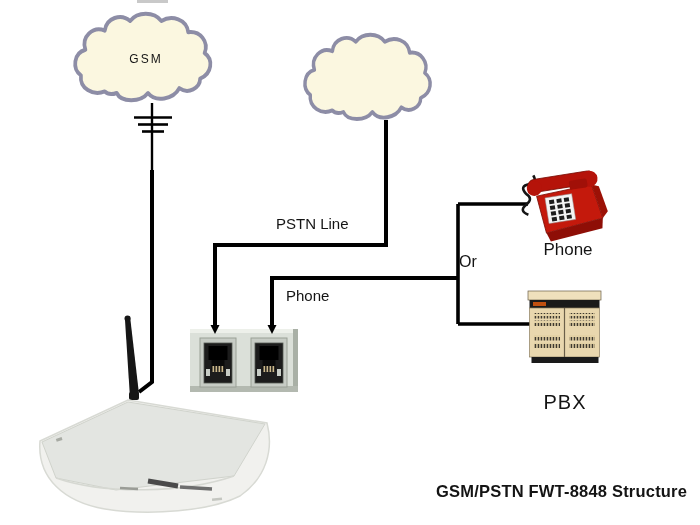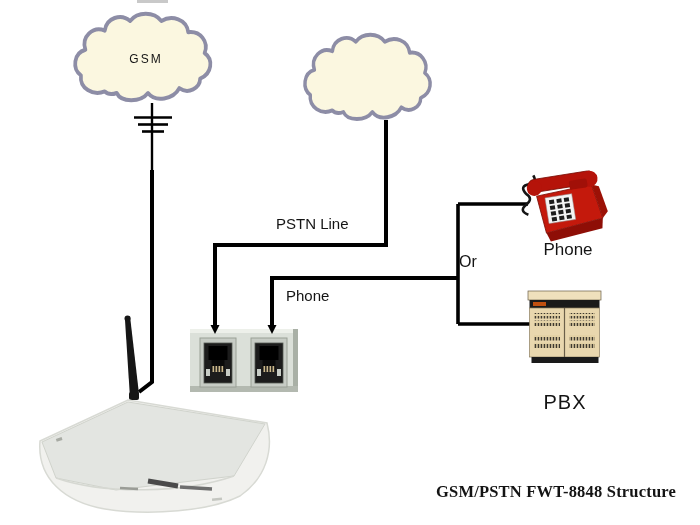--- a/index.html
+++ b/index.html
@@ -10,21 +10,21 @@
   .stage svg{position:absolute;left:0;top:0;}
   .lbl{position:absolute;white-space:nowrap;color:#141414;z-index:5;}
   .cloud-lbl{font-size:12px;letter-spacing:2px;text-align:center;}
   .gsm-lbl{left:72px;top:52px;width:148px;}
   .pstn-lbl{left:302px;top:73px;width:138px;letter-spacing:1.5px;}
   .pstnline-lbl{left:276px;top:215px;font-size:15px;}
   .phonewire-lbl{left:286px;top:287px;font-size:15px;}
   .or-lbl{left:459px;top:253px;font-size:16px;}
   .phonedev-lbl{left:536px;top:240px;width:64px;font-size:17px;text-align:center;}
   .pbx-lbl{left:533px;top:378px;width:64px;font-size:20px;text-align:center;letter-spacing:1px;margin-top:13px;}
-  .title-lbl{left:436px;top:482px;font-size:16.5px;font-weight:bold;letter-spacing:0.2px;font-family:Liberation Serif, serif;}
+  .title-lbl{left:436px;top:482px;font-size:16.5px;font-weight:bold;letter-spacing:0.2px;}
 </style>
 </head>
 <body>
 
 <div class="stage">
 
   <svg width="700" height="525" viewBox="0 0 700 525">
     <defs>
       <path id="cloudShape" d="M 44 98 C 28 104, 10 94, 12 78 C 0 70, 2 50, 18 46 C 12 30, 28 16, 44 22 C 46 6, 66 0, 78 10 C 88 -2, 110 -2, 120 10 C 134 2, 154 8, 156 24 C 172 22, 184 36, 178 50 C 190 58, 188 76, 172 82 C 172 94, 156 102, 144 94 C 136 108, 112 112, 102 100 C 92 112, 66 112, 60 100 C 54 102, 48 102, 44 98 Z"></path>
       <pattern id="slots" width="3" height="7" patternUnits="userSpaceOnUse">

